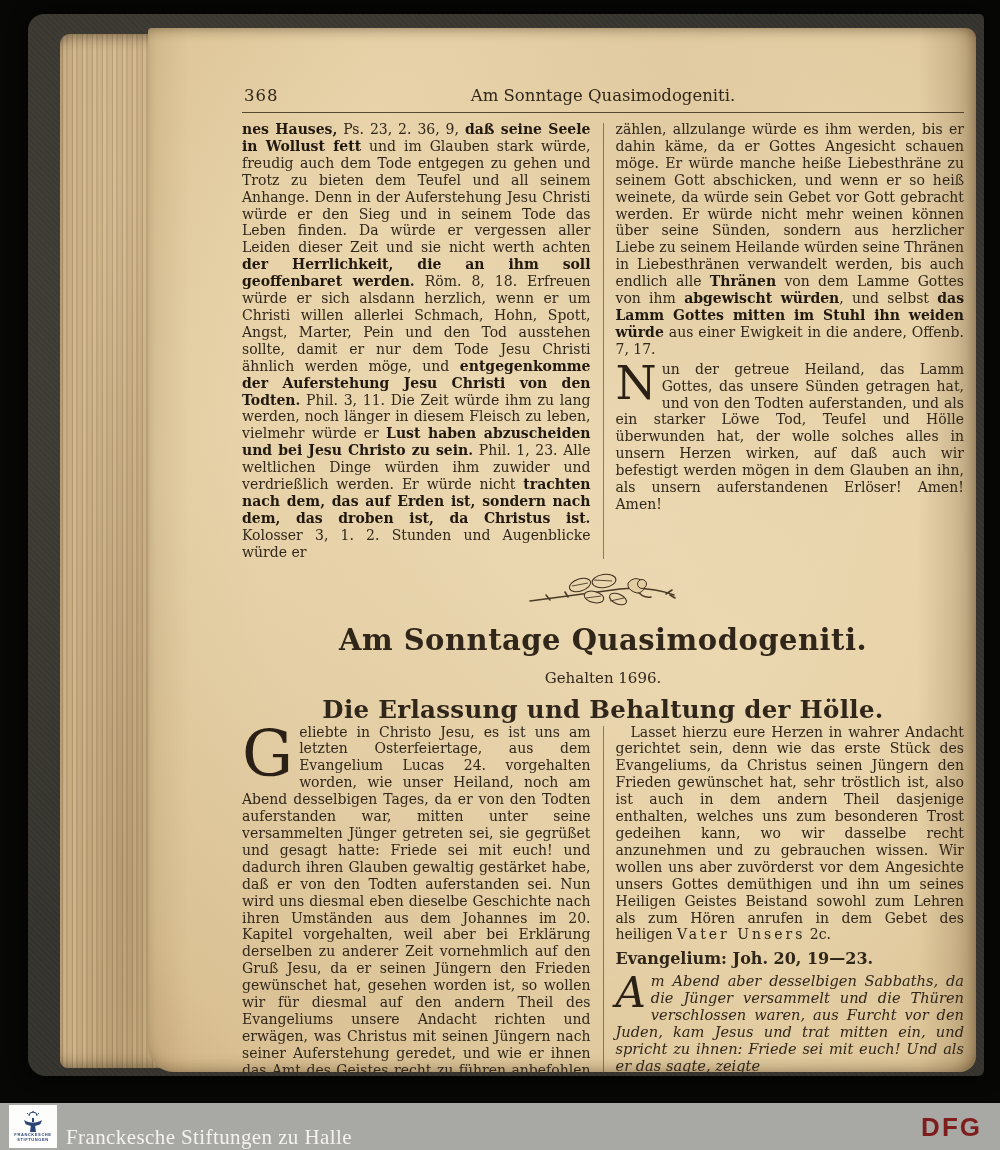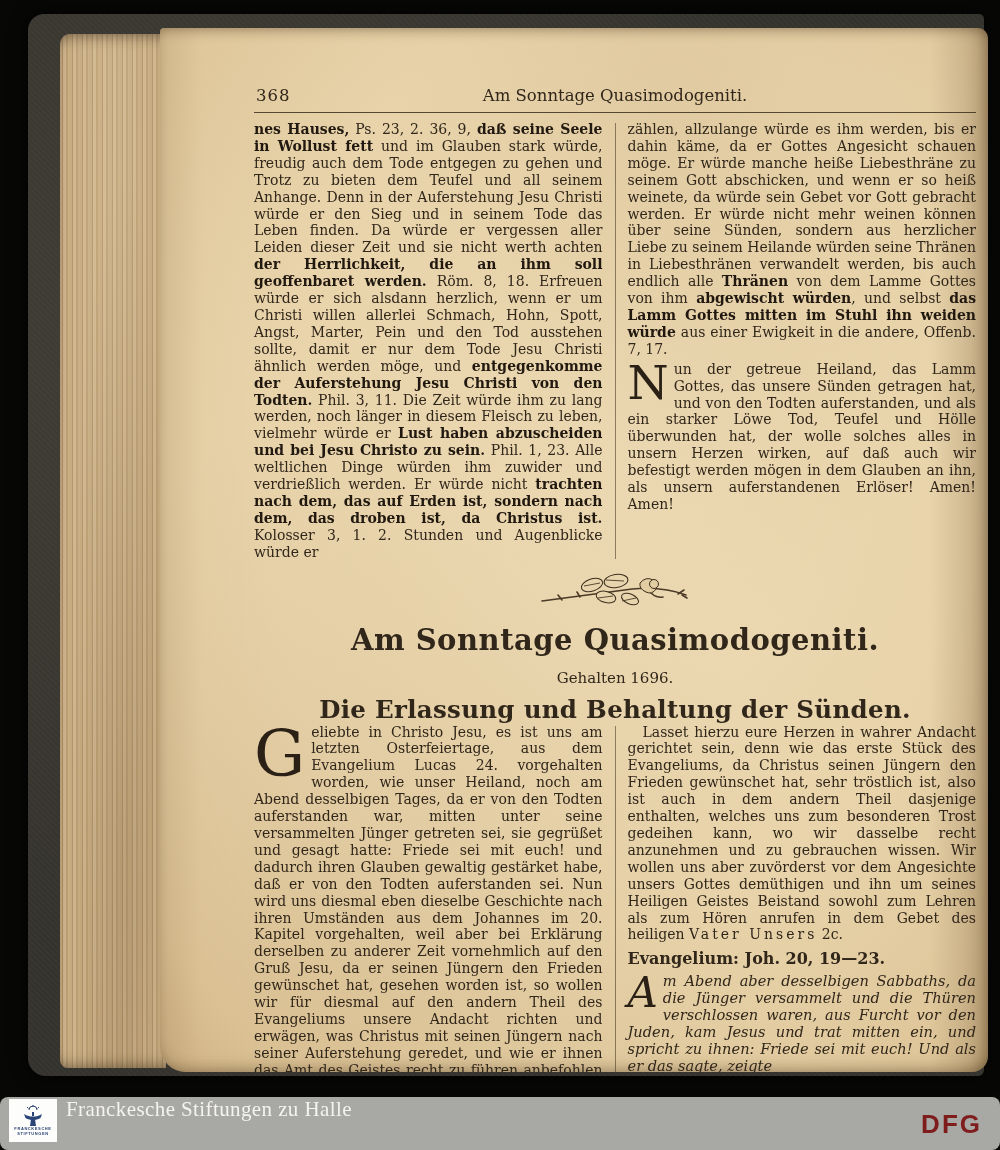--- a/index.html
+++ b/index.html
@@ -22,21 +22,21 @@
   .fore-edge { position:absolute; left:60px; top:34px; width:106px; height:1034px;
     background:
       radial-gradient(ellipse at 50% 20%, rgba(255,240,210,.12), transparent 70%),
       radial-gradient(ellipse at 60% 80%, rgba(90,60,25,.18), transparent 60%),
       repeating-linear-gradient(90deg,
         #c6ab81 0 2px, #b3956b 2px 3px, #cfb68e 3px 6px, #bca075 6px 8px, #c9ae84 8px 10px);
     border-radius:10px 0 0 8px;
     box-shadow: inset 0 10px 14px -8px rgba(40,28,12,.55), inset 0 -10px 14px -8px rgba(40,28,12,.5);
   }
 
-  .page { position:absolute; left:160px; top:28px; width:828px; height:1044px;
+  .page { position:absolute; left:148px; top:28px; width:828px; height:1044px;
     background:
       linear-gradient(to right, rgba(120,90,50,.14), transparent 5%, transparent 93%, rgba(100,72,40,.28)),
       radial-gradient(ellipse at 62% 10%, rgba(150,110,60,.10), transparent 40%),
       radial-gradient(ellipse at 30% 85%, rgba(140,100,55,.08), transparent 45%),
       radial-gradient(ellipse at 55% 42%, #eedcb6 0%, #e8d3aa 55%, #ddc497 88%, #d0b486 100%);
     border-radius:4px 10px 16px 26px;
     box-shadow: inset 0 9px 14px -9px rgba(70,50,25,.5),
                 inset 0 -11px 16px -10px rgba(70,50,25,.45),
                 inset -12px 0 20px -12px rgba(80,58,30,.55);
     padding:58px 12px 0 94px;
@@ -70,22 +70,22 @@
   .sermon-head { text-align:center; }
   .sh-title { font-size:29px; font-weight:600; letter-spacing:.5px; margin-top:2px; }
   .sh-sub { font-size:15px; margin-top:12px; }
   .sh-theme { font-size:24.5px; font-weight:700; margin-top:8px; letter-spacing:.3px; }
   .sh-salutation { font-size:16.5px; margin:9px 0 10px 0; }
 
   .gospel-heading { text-align:left; font-weight:700; font-size:16px; margin:8px 0 5px 0; }
   .gospel-text { font-style:italic; font-size:14.6px; }
 
   
-  .banner { position:absolute; left:0; right:0; bottom:0; height:53px; background:#a8a8a5;
-            display:flex; align-items:flex-start;border-radius:8px; }
+  .banner { position:absolute; left:0; right:0; bottom:0; height:47px; background:#a8a8a5;
+            display:flex; align-items:flex-end; }
   .fs-logo { position:absolute; left:9px; top:2px; width:48px; height:43px; background:#fdfdfb;
              display:flex; flex-direction:column; align-items:center; justify-content:center; }
   .fs-logo svg { display:block; }
   .fs-logo-text { font-family:"Liberation Sans", sans-serif; font-size:4px; line-height:4.6px;
                   color:#2c4577; text-align:center; letter-spacing:.6px; font-weight:700; }
   .banner-title { margin-left:66px; color:#f4f3ef; font-size:21px; letter-spacing:.4px;
                   font-family:"Liberation Serif", serif; }
   .dfg-logo { position:absolute; right:18px; top:50%; transform:translateY(-50%);
               color:#7f1d1d; font-family:"Liberation Sans", sans-serif; font-weight:700;
               font-size:26px; letter-spacing:2px; }
@@ -140,21 +140,21 @@
             <path d="M70 9 l18 1"></path>
             <path d="M62 27 l15 -2"></path>
             <path d="M86 30 l14 -3"></path>
         </g>
       </svg>
     </div>
 
     <div class="sermon-head">
       <div class="sh-title">Am Sonntage Quasimodogeniti.</div>
       <div class="sh-sub">Gehalten 1696.</div>
-      <div class="sh-theme">Die Erlassung und Behaltung der Sünden.</div>
+      <div class="sh-theme">Die Erlassung und Behaltung der Hölle.</div>
     </div>
 
     <div class="two-col">
       <div class="col">
         <p><span class="dropcap dc-g">G</span><span>eliebte in Christo Jesu, es ist uns am letzten Osterfeiertage, aus dem Evangelium Lucas 24. vorgehalten worden, wie unser Heiland, noch am Abend desselbigen Tages, da er von den Todten auferstanden war, mitten unter seine versammelten Jünger getreten sei, sie gegrüßet und gesagt hatte:  Friede sei mit euch! und dadurch ihren Glauben gewaltig gestärket habe, daß er von den Todten auferstanden sei.  Nun wird uns diesmal eben dieselbe Geschichte nach ihren Umständen aus dem Johannes im 20. Kapitel vorgehalten, weil aber bei Erklärung derselben zu anderer Zeit vornehmlich auf den Gruß Jesu, da er seinen Jüngern den Frieden gewünschet hat, gesehen worden ist, so wollen wir für diesmal auf den andern Theil des Evangeliums unsere Andacht richten und erwägen, was Christus mit seinen Jüngern nach seiner Auferstehung geredet, und wie er ihnen das Amt des Geistes recht zu führen anbefohlen habe.</span></p>
       </div>
       <div class="col-divider"></div>
       <div class="col">
         <p class="indent">Lasset hierzu eure Herzen in wahrer Andacht gerichtet sein, denn wie das erste Stück des Evangeliums, da Christus seinen Jüngern den Frieden gewünschet hat, sehr tröstlich ist, also ist auch in dem andern Theil dasjenige enthalten, welches uns zum besonderen Trost gedeihen kann, wo wir dasselbe recht anzunehmen und zu gebrauchen wissen.  Wir wollen uns aber zuvörderst vor dem Angesichte unsers Gottes demüthigen und ihn um seines Heiligen Geistes Beistand sowohl zum Lehren als zum Hören anrufen in dem Gebet des heiligen <span class="sperr">Vater Unsers</span> 2c.</p>
         <div class="gospel-heading">Evangelium: Joh. 20, 19—23.</div>

